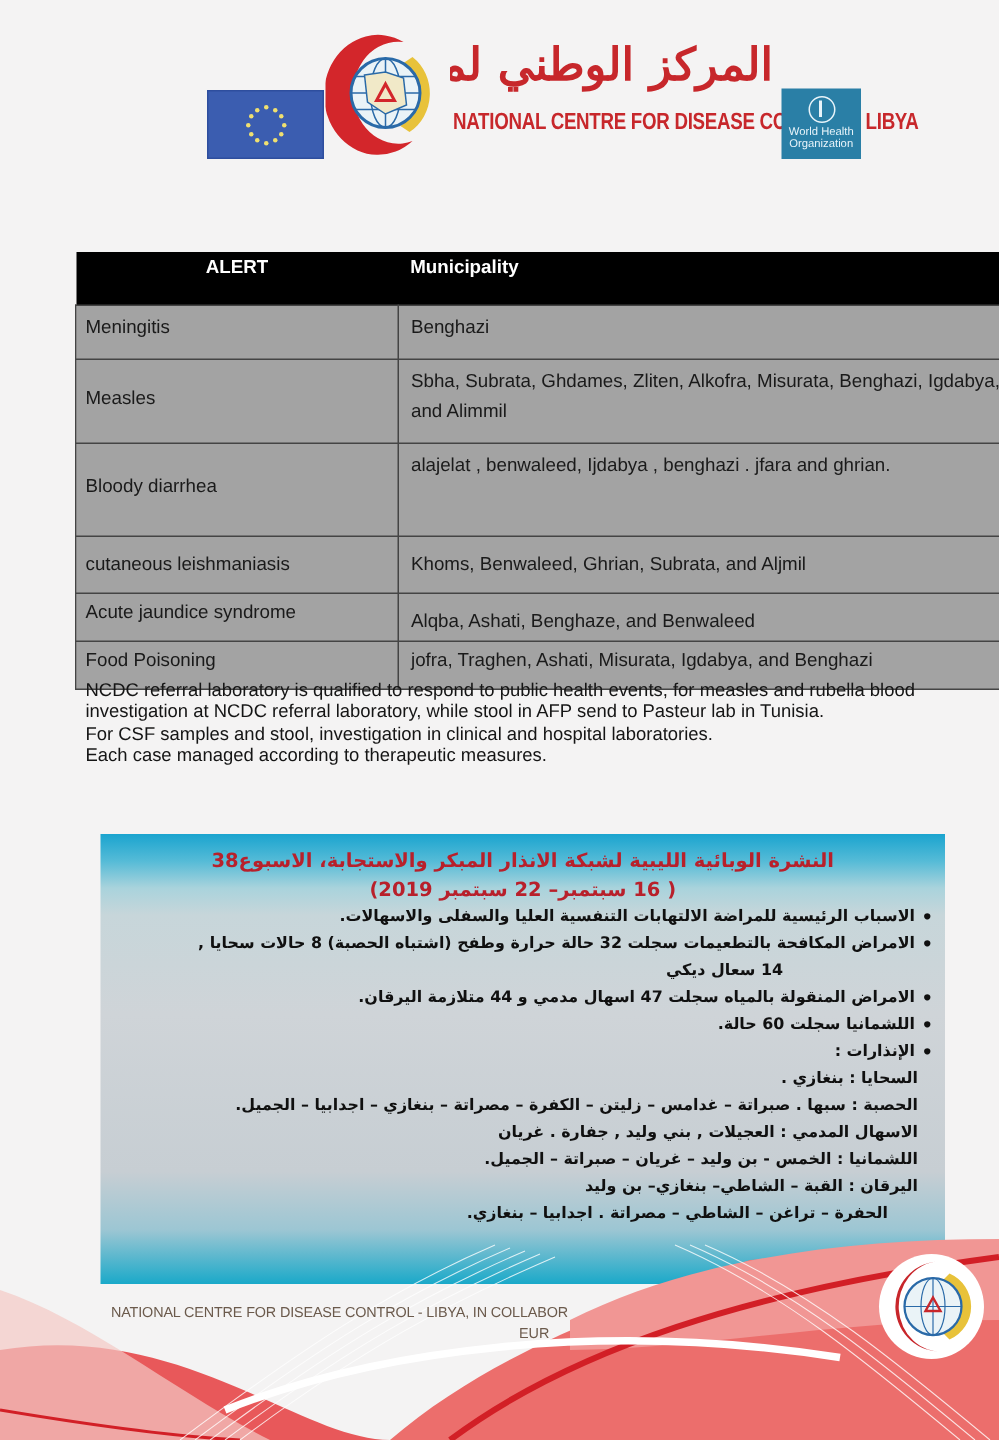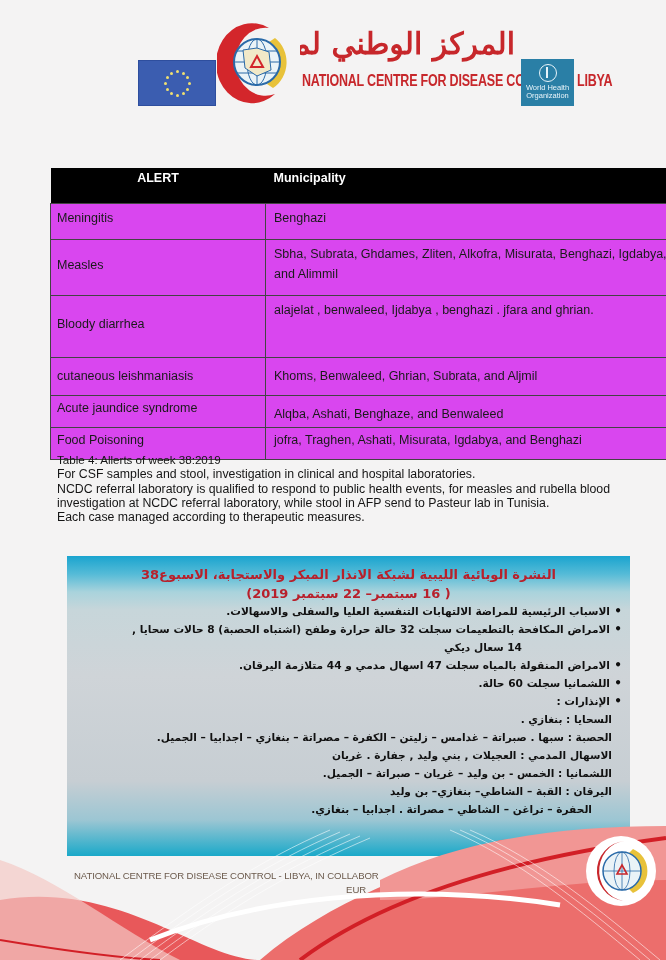--- a/index.html
+++ b/index.html
@@ -47,21 +47,21 @@
   .alerts-table {
     position:absolute; left:50px; top:168px; width:629px;
     border-collapse:collapse; font-size:12.5px; color:#1a1a1a;
   }
   .alerts-table th {
     background:#000; color:#fff; font-weight:bold; height:32px;
     vertical-align:top; padding:3px 8px 0; text-align:left; font-size:12.5px;
   }
   .alerts-table th.col-alert { text-align:center; width:198px; }
   .alerts-table td {
-    border:1px solid #444; background:#d946ef; vertical-align:top;
+    border:1px solid #444; background:#a3a3a3; vertical-align:top;
     padding:4px 6px 0 6px; line-height:20px;
   }
   .alerts-table td.c1 { width:202px; }
   .alerts-table td.c2 { padding-left:8px; }
   .mid { vertical-align:middle !important; }
 
   
   .notes {
     position:absolute; left:57px; top:453px; width:600px;
     font-size:12.3px; line-height:14.3px; color:#151515;
@@ -175,23 +175,22 @@
       <td class="c2" style="padding-top:8px">Alqba, Ashati, Benghaze, and Benwaleed</td>
     </tr>
     <tr style="height:32px">
       <td class="c1" style="padding-top:2px">Food Poisoning</td>
       <td class="c2" style="padding-top:2px">jofra, Traghen, Ashati, Misurata, Igdabya, and Benghazi</td>
     </tr>
   </tbody>
 </table>
 
 <div class="notes">
-  <div class="caption">Table 4:   Allerts of week 38:2019</div>
+  <div style="width:560px">NCDC referral laboratory is qualified to respond to public health events, for measles and rubella blood investigation  at NCDC referral laboratory, while stool in AFP send to Pasteur lab in Tunisia.</div>
   <div>For CSF samples and stool, investigation in clinical and hospital laboratories.</div>
-  <div style="width:560px">NCDC referral laboratory is qualified to respond to public health events, for measles and rubella blood investigation  at NCDC referral laboratory, while stool in AFP send to Pasteur lab in Tunisia.</div>
   <div>Each case managed according to therapeutic measures.</div>
 </div>
 
 <div class="banner">
   <div class="banner-title">
     <div>النشرة الوبائية الليبية لشبكة الانذار المبكر والاستجابة، الاسبوع38</div>
     <div>( 16 سبتمبر– 22 سبتمبر 2019)</div>
   </div>
   <div class="banner-body">
     <ul>

